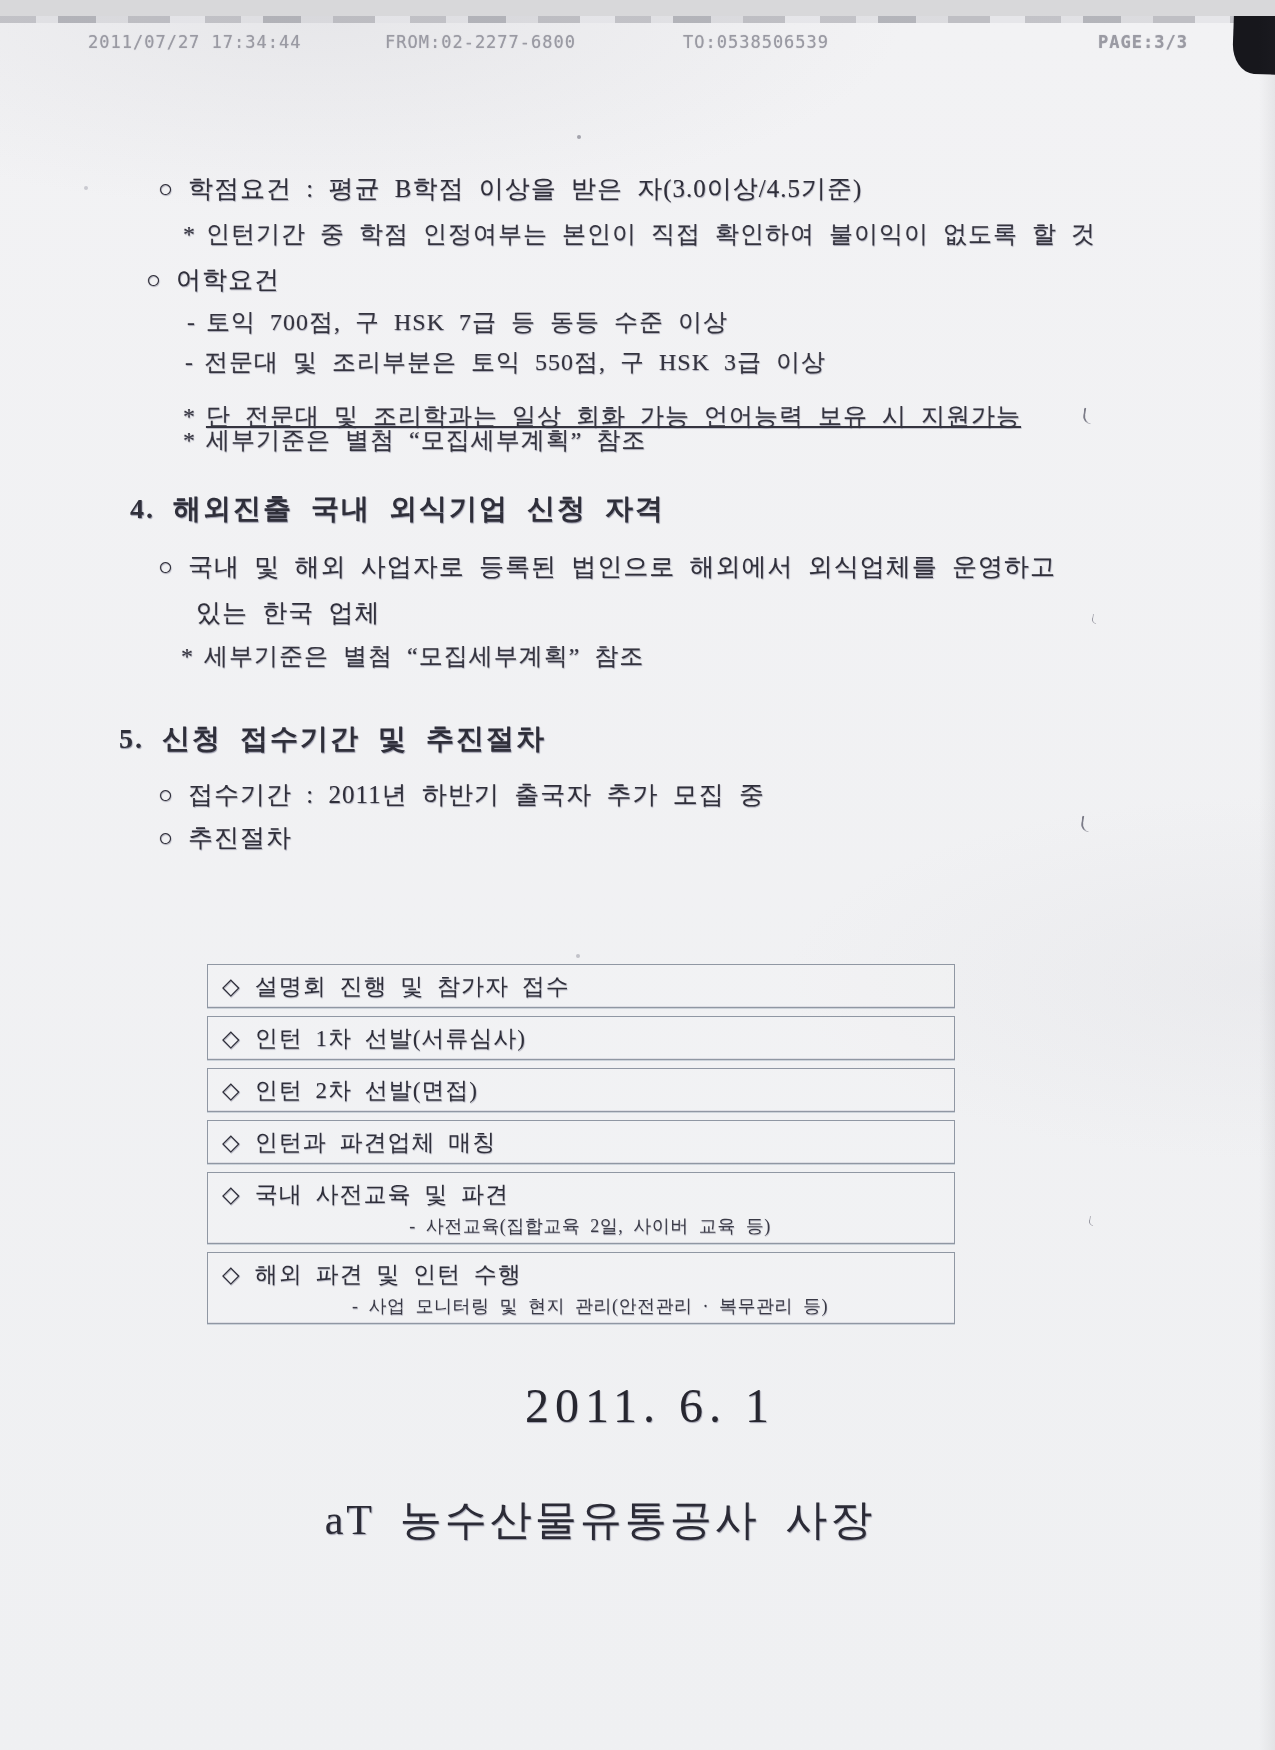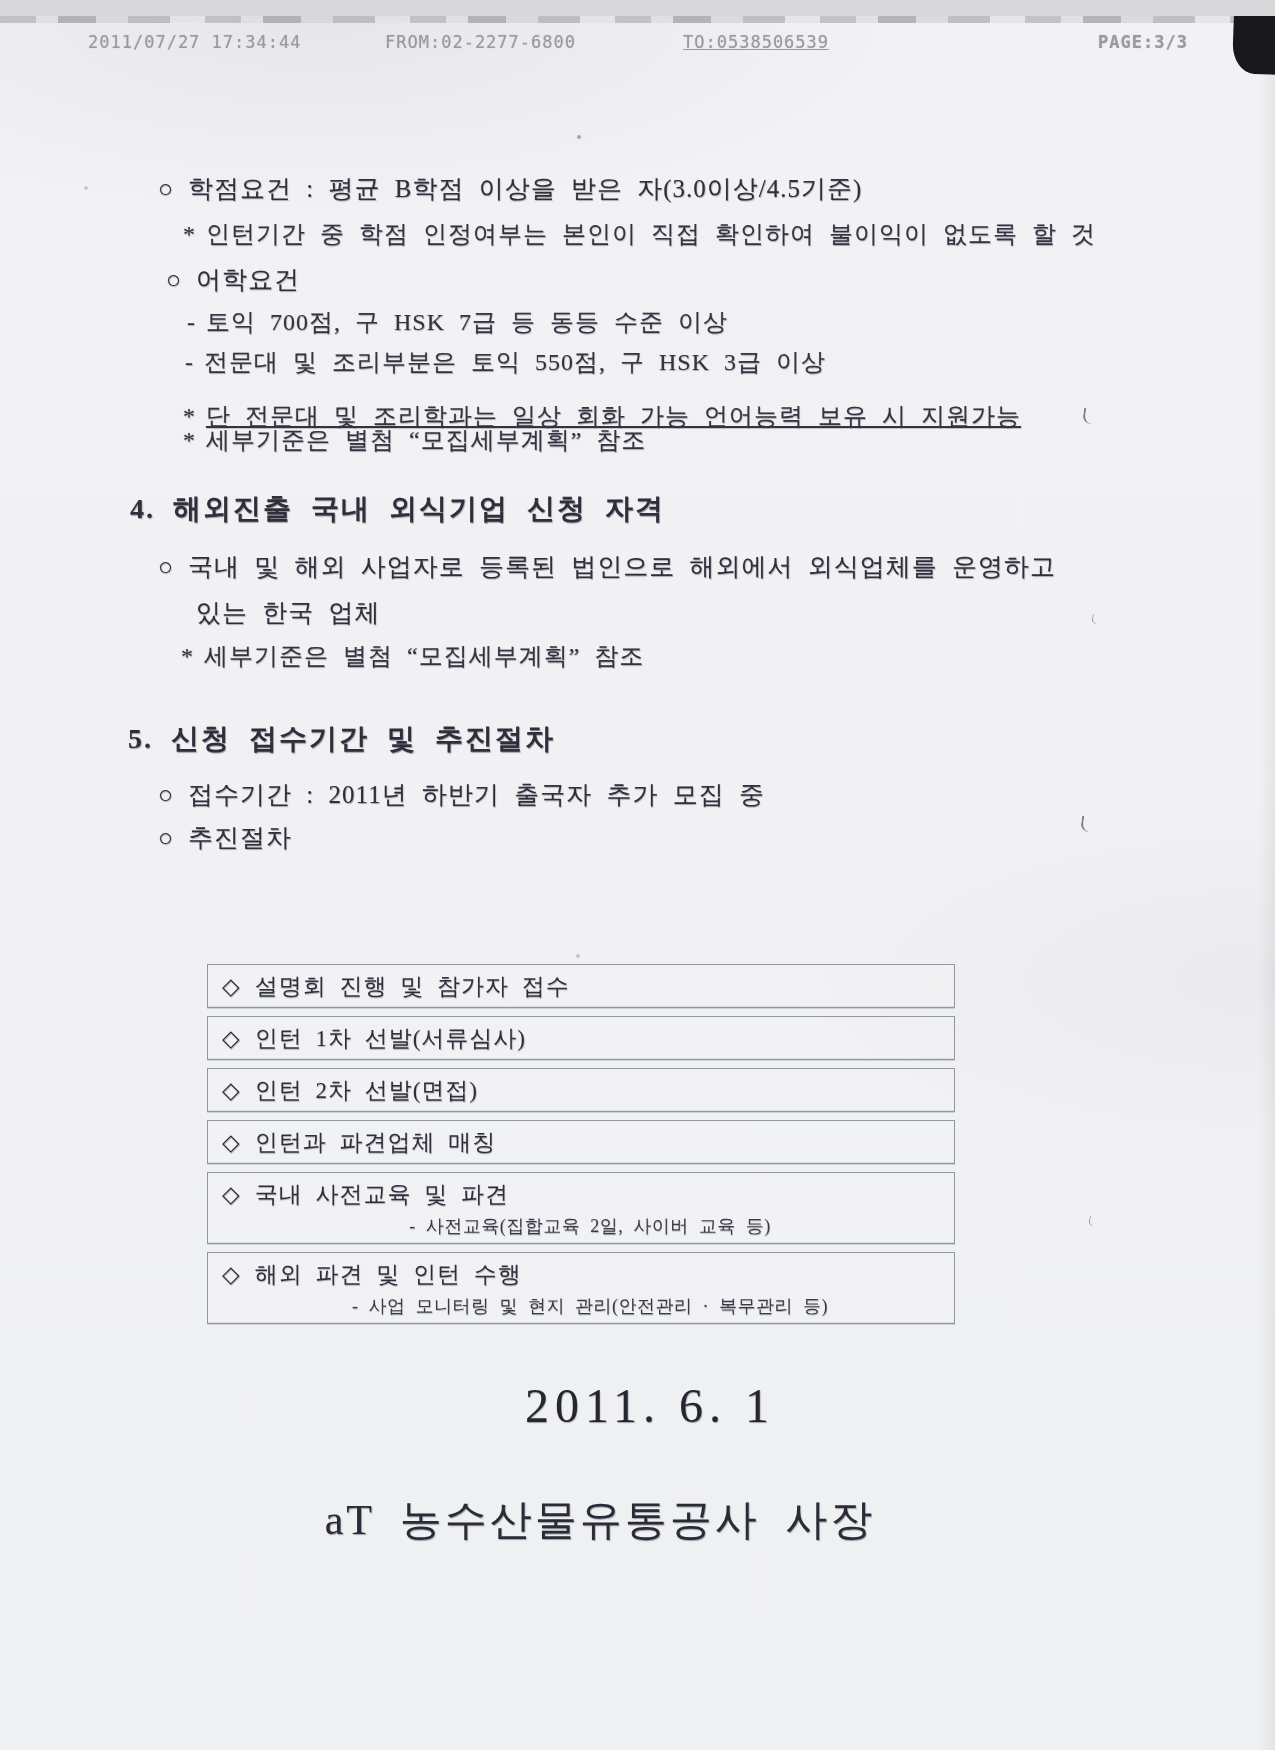--- a/index.html
+++ b/index.html
@@ -32,21 +32,21 @@
   }
   .fax-header {
     position:absolute; top:16px; left:0; width:100%;
     font-family:"DejaVu Sans Mono",monospace;
     font-size:17px; color:#9a9aa3; letter-spacing:1px; white-space:nowrap;
     text-shadow:0 0 1px rgba(140,140,150,.6);
   }
   .fax-header span { position:absolute; top:0; }
   .fh-datetime { left:88px; }
   .fh-from    { left:385px; }
-  .fh-to      { left:683px;text-decoration:underline; }
+  .fh-to      { left:683px; }
   .fh-page    { left:1098px;font-weight:bold; }
 
   .line {
     position:absolute; white-space:nowrap;
     font-size:25px; letter-spacing:1px; word-spacing:7px;
     text-shadow:0.6px 0.6px 0.9px rgba(45,45,80,.38), -0.4px 0 0.6px rgba(90,60,60,.18);
   }
   .note { font-size:24px; color:#34343f; }
   .heading {
     font-size:28px; font-weight:bold; letter-spacing:2px; word-spacing:9px;
@@ -115,21 +115,21 @@
     <span class="fh-page">PAGE:3/3</span>
   </div>
 
   <div class="line" style="top:156px;left:158px;">
     <span class="bullet">○</span><span>학점요건 : 평균 B학점 이상을 받은 자(3.0이상/4.5기준)</span>
   </div>
   <div class="line note" style="top:202px;left:183px;">
     <span class="bullet small">*</span><span>인턴기간 중 학점 인정여부는 본인이 직접 확인하여 불이익이 없도록 할 것</span>
   </div>
 
-  <div class="line" style="top:247px;left:166px;">
+  <div class="line" style="top:247px;left:146px;">
     <span class="bullet">○</span><span>어학요건</span>
   </div>
   <div class="line note" style="top:290px;left:187px;">
     <span class="bullet small">-</span><span>토익 700점, 구 HSK 7급 등 동등 수준 이상</span>
   </div>
   <div class="line note" style="top:330px;left:185px;">
     <span class="bullet small">-</span><span>전문대 및 조리부분은 토익 550점, 구 HSK 3급 이상</span>
   </div>
   <div class="line note" style="top:384px;left:183px;text-decoration:underline;">
     <span class="bullet small">*</span><span>단 전문대 및 조리학과는 일상 회화 가능 언어능력 보유 시 지원가능</span>
@@ -144,21 +144,21 @@
   <div class="line" style="top:534px;left:158px;">
     <span class="bullet">○</span><span>국내 및 해외 사업자로 등록된 법인으로 해외에서 외식업체를 운영하고</span>
   </div>
   <div class="line" style="top:580px;left:196px;">
     <span>있는 한국 업체</span>
   </div>
   <div class="line note" style="top:624px;left:181px;">
     <span class="bullet small">*</span><span>세부기준은 별첨 “모집세부계획” 참조</span>
   </div>
 
-  <div class="line heading" style="top:704px;left:128px;">
+  <div class="line heading" style="top:704px;left:119px;">
     <span>5. 신청 접수기간 및 추진절차</span>
   </div>
   <div class="line" style="top:762px;left:158px;">
     <span class="bullet">○</span><span>접수기간 : 2011년 하반기 출국자 추가 모집 중</span>
   </div>
   <div class="line" style="top:805px;left:158px;">
     <span class="bullet">○</span><span>추진절차</span>
   </div>
 
   <div class="proc-table">

